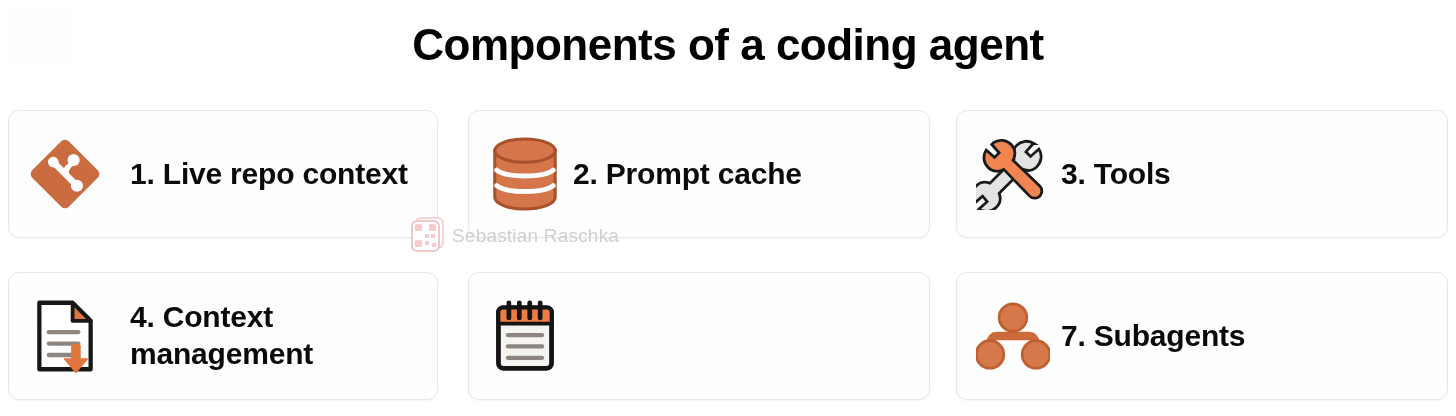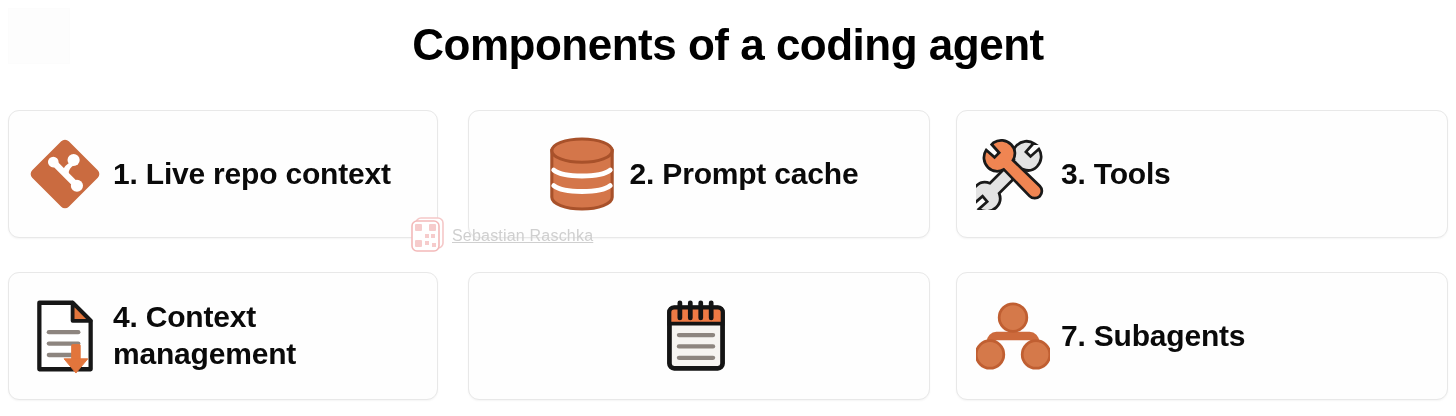--- a/index.html
+++ b/index.html
@@ -35,45 +35,44 @@
     background:#fefefe;
     border:1px solid #e8e8e8;
     border-radius:11px;
     box-shadow:0 1px 2px rgba(0,0,0,0.045);
     height:128px;
     display:flex;
     align-items:center;
     box-sizing:border-box;
     padding:0 14px;
   }
-  .card.c1{width:430px;margin-left:8px;}
-  .card.c2{width:462px;margin-left:30px;justify-content:center;}
+  .card.c1{width:430px;margin-left:8px;gap:17px;}
+  .card.c2{width:462px;margin-left:30px;}
   .card.c3{width:492px;margin-left:26px;text-align:center;}
   .icon-wrap{
     width:84px;min-width:84px;height:84px;
     display:flex;align-items:center;justify-content:center;
     margin-right:6px;
   }
   .icon-wrap svg{display:block;}
   .card-label{
     font-size:30px;font-weight:bold;color:#0a0a0a;
     line-height:1.22;
     letter-spacing:-0.2px;
   }
   .watermark{
     position:absolute;left:404px;top:214px;
     display:flex;align-items:center;
     pointer-events:none;
   }
   .wm-logo{width:44px;height:44px;margin-right:4px;}
   .wm-text{
-    font-size:16px;color:#cfcfcf;font-weight:normal;
+    font-size:19px;color:#cfcfcf;font-weight:normal;
     letter-spacing:0.2px;
     white-space:nowrap;
-    text-decoration:underline;
   }
 </style>
 </head>
 <body>
 
 <div class="ghost-box"></div>
 
 <div class="page-title">Components of a coding agent</div>
 
 <div class="grid">

